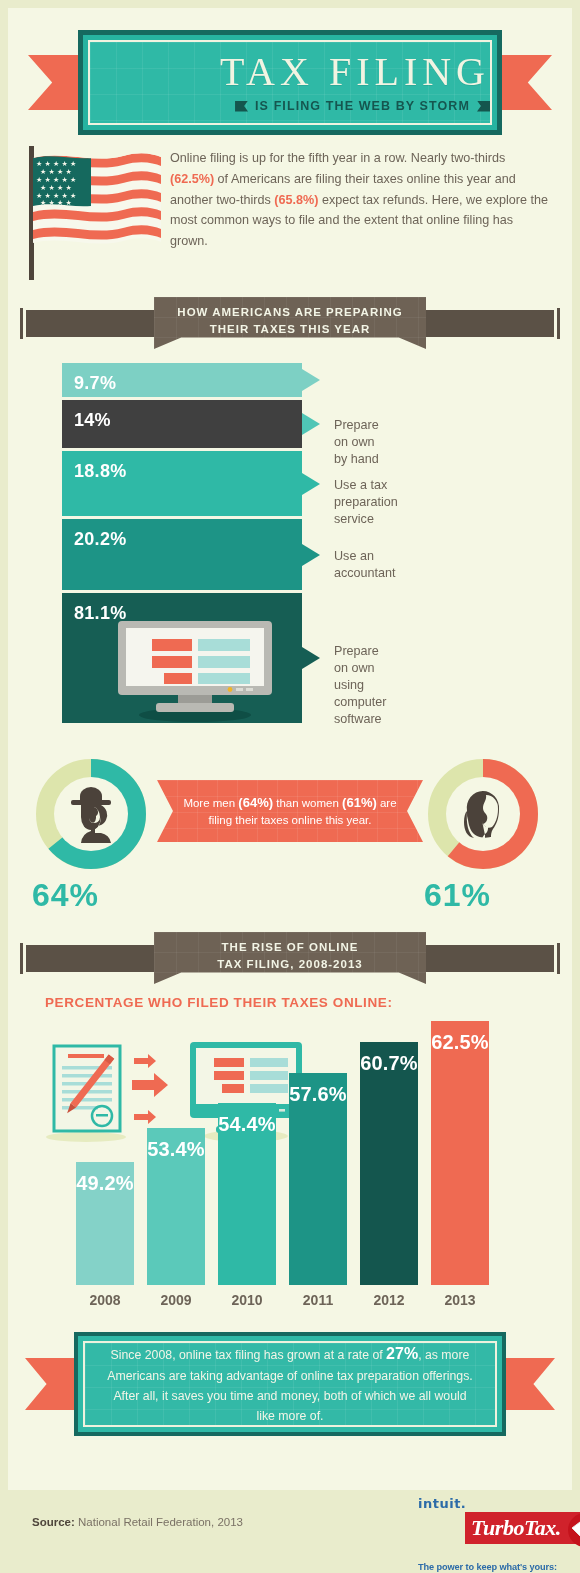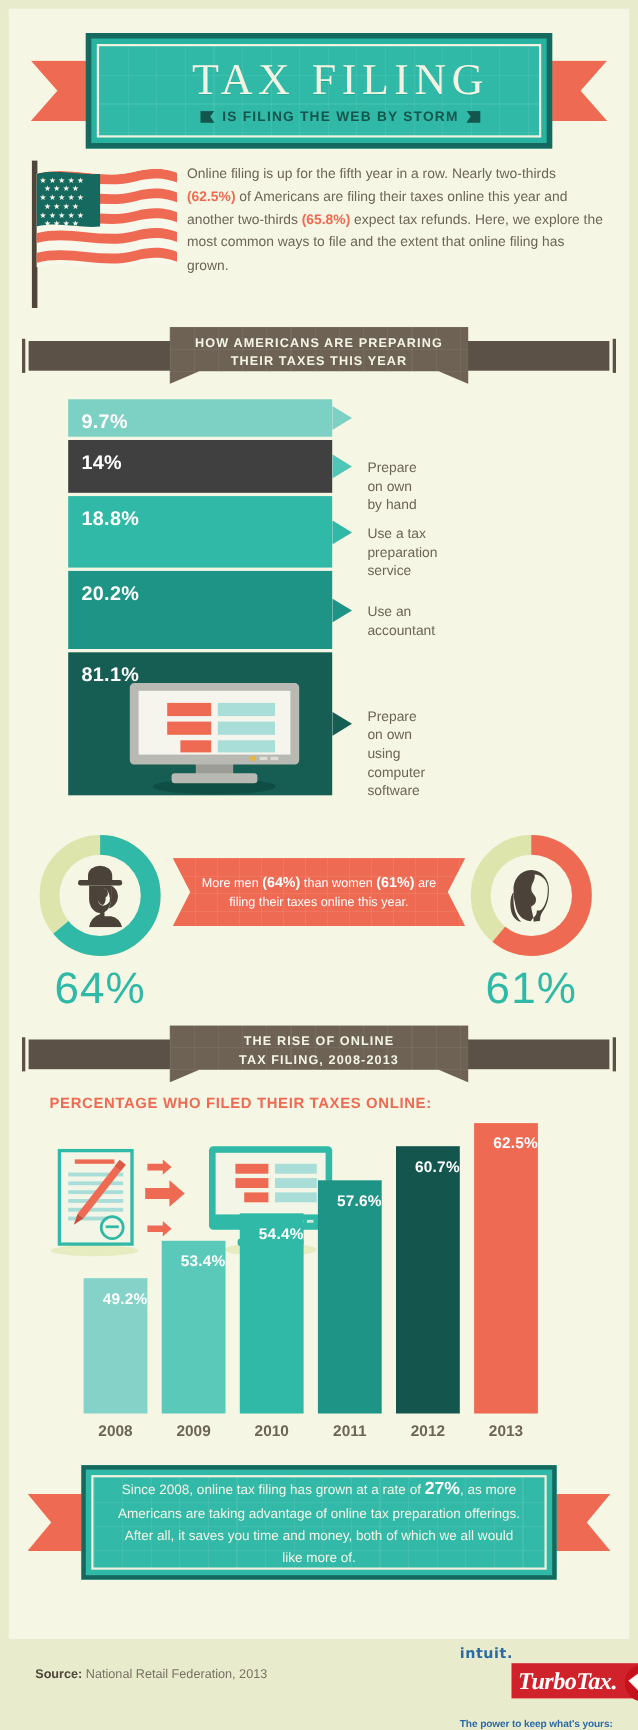--- a/index.html
+++ b/index.html
@@ -39,21 +39,21 @@
     padding: 5px;
   }
   .title-inner {
     width: 100%; height: 100%;
     border: 2px solid #f0f3e0;
     background:
       repeating-linear-gradient(to right, rgba(255,255,255,.07) 0 1px, transparent 1px 26px),
       repeating-linear-gradient(to bottom, rgba(255,255,255,.07) 0 1px, transparent 1px 26px),
       #2fb9a6;
     display: flex; flex-direction: column;
-    align-items: center; justify-content: center; padding-left: 39px;
+    align-items: flex-end; justify-content: center; padding-left: 39px;
   }
   .title-main {
     font-family: "Liberation Serif", serif;
     font-size: 40px; font-weight: 400; letter-spacing: 5px;
     color: #f1f4e2; line-height: 1;
     text-shadow: 0 1px 0 rgba(0,0,0,.08);
   }
   .title-sub-row { display: flex; align-items: center; gap: 7px; margin-top: 7px; }
   .title-sub {
     font-size: 12.5px; font-weight: 700; letter-spacing: 1.1px;
@@ -122,23 +122,23 @@
   .donut-sec { position: absolute; left: 0; top: 752px; width: 580px; height: 170px; }
   .donut { position: absolute; width: 118px; height: 118px; }
   .donut.left { left: 32px; top: 3px; }
   .donut.right { left: 424px; top: 3px; }
   .donut-hole {
     position: absolute; left: 50%; top: 50%; transform: translate(-50%,-50%);
     width: 74px; height: 74px; border-radius: 50%; background: #f5f7e4;
     display: flex; align-items: center; justify-content: center;
   }
   .donut-pct {
-    position: absolute; top: 122px; width: 118px; text-align: center;
-    font-size: 40px; color: #2fb9a6; letter-spacing: 1px;
-    font-family: "Liberation Sans", sans-serif; font-weight: 400;
+    position: absolute; top: 122px; width: 118px; text-align: left;
+    font-size: 32px; color: #2fb9a6; letter-spacing: 1px;
+    font-family: "Liberation Sans", sans-serif; font-weight: 700;
   }
   .mid-ribbon {
     position: absolute; left: 157px; top: 28px; width: 266px; height: 62px;
     background: #ef6a52;
     clip-path: polygon(0 0, 100% 0, 94% 50%, 100% 100%, 0 100%, 6% 50%);
     background-image:
       repeating-linear-gradient(to right, rgba(255,255,255,.08) 0 1px, transparent 1px 20px),
       repeating-linear-gradient(to bottom, rgba(255,255,255,.08) 0 1px, transparent 1px 16px);
     display: flex; align-items: center; justify-content: center;
   }
@@ -149,22 +149,22 @@
   .mid-ribbon b { font-weight: 700; font-size: 13px; }
 
   
   .vchart-head {
     position: absolute; left: 45px; top: 995px;
     font-size: 13.5px; font-weight: 700; color: #ef6a52; letter-spacing: .6px;
   }
   .vbars { position: absolute; left: 0; top: 1030px; width: 580px; height: 255px; }
   .vbar { position: absolute; bottom: 0; width: 58px; }
   .vbar-val {
-    position: absolute; left: 0; width: 100%; text-align: right;
-    top: 10px; font-size: 14px; font-weight: 700; color: #fff; letter-spacing: .2px;
+    position: absolute; left: 0; width: 100%; text-align: center;
+    top: 10px; font-size: 20px; font-weight: 700; color: #fff; letter-spacing: .2px;
   }
   .vyear {
     position: absolute; top: 1292px; width: 58px; text-align: center;
     font-size: 14px; font-weight: 700; color: #6d6458;
   }
 
   
   .bot-wrap { position: absolute; left: 0; top: 1332px; width: 580px; height: 120px; }
   .bot-tail-l, .bot-tail-r {
     position: absolute; top: 26px; width: 90px; height: 52px; background: #ef6a52;

